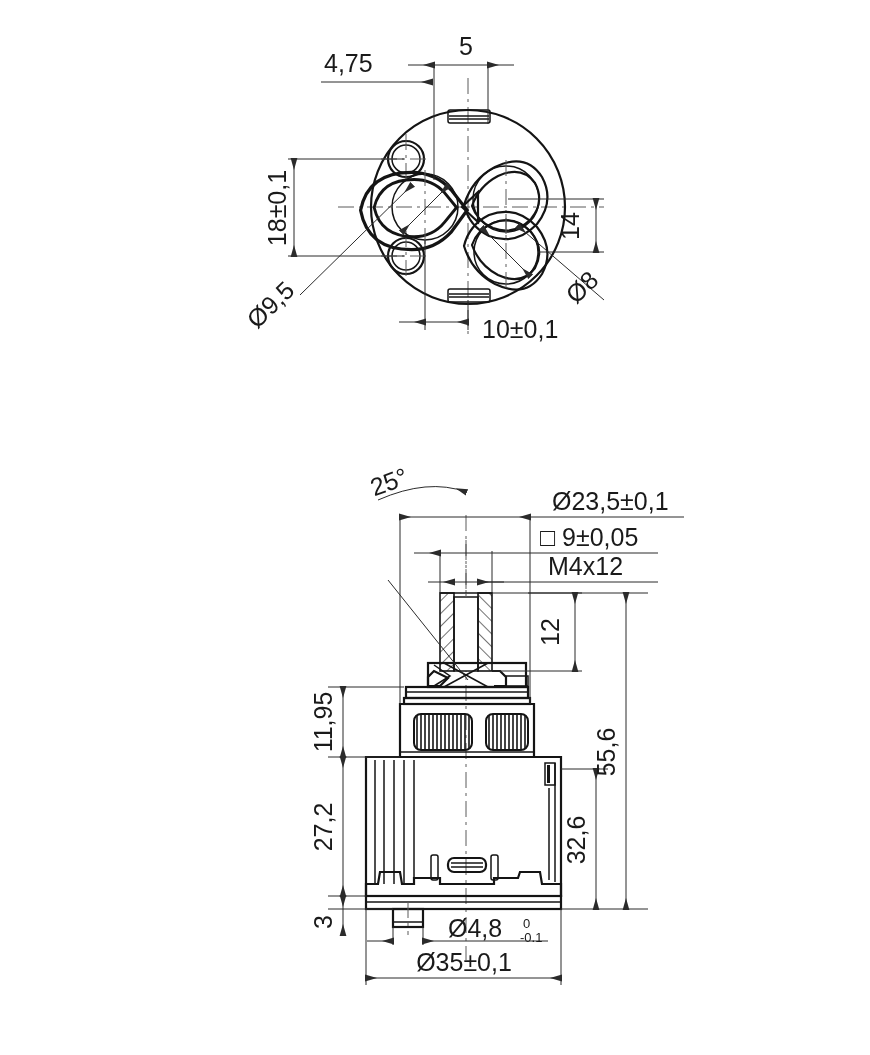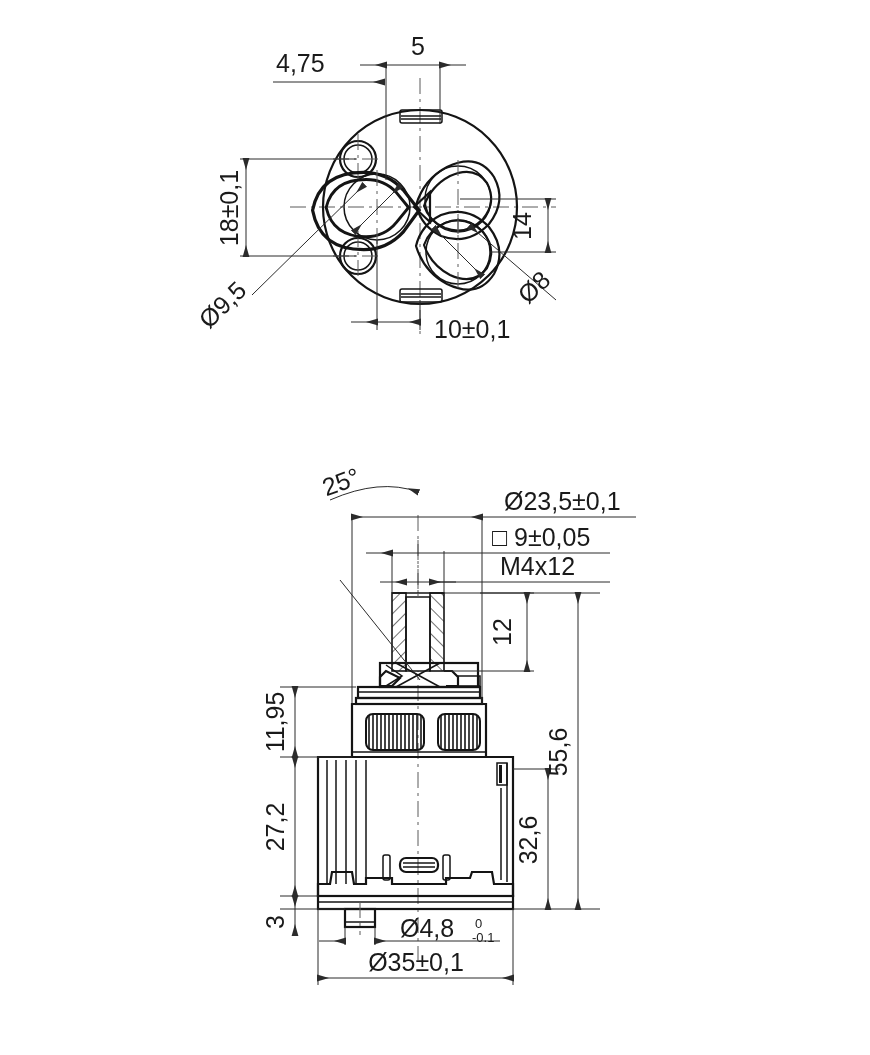--- a/index.html
+++ b/index.html
@@ -1,17 +1,17 @@
 <!DOCTYPE html>
 <html><head>
 <meta charset="utf-8">
 <style>
   html,body{margin:0;padding:0;background:#ffffff;}
   body{width:870px;height:1055px;overflow:hidden;font-family:"Liberation Sans",sans-serif;}
-  #sheet{position:relative;width:720px;height:1055px;background:#ffffff;}
+  #sheet{position:relative;width:720px;height:1055px;background:#ffffff;padding-left:48px;}
   svg{display:block;}
   .dimtext{font-family:"Liberation Sans",sans-serif;font-size:25px;fill:#1a1a1a;letter-spacing:0px;}
   .dimtext-sm{font-family:"Liberation Sans",sans-serif;font-size:13px;fill:#1a1a1a;}
   .outline{fill:none;stroke:#141414;stroke-width:2.2;}
   .outline-thin{fill:none;stroke:#141414;stroke-width:1.5;}
   .thinline{fill:none;stroke:#2b2b2b;stroke-width:1.0;}
   .dimline{fill:none;stroke:#2b2b2b;stroke-width:1.0;}
   .extline{fill:none;stroke:#2b2b2b;stroke-width:1.0;}
   .center{fill:none;stroke:#5a5a5a;stroke-width:1.0;stroke-dasharray:16 5 3 5;}
   .solidfill{fill:#141414;}

